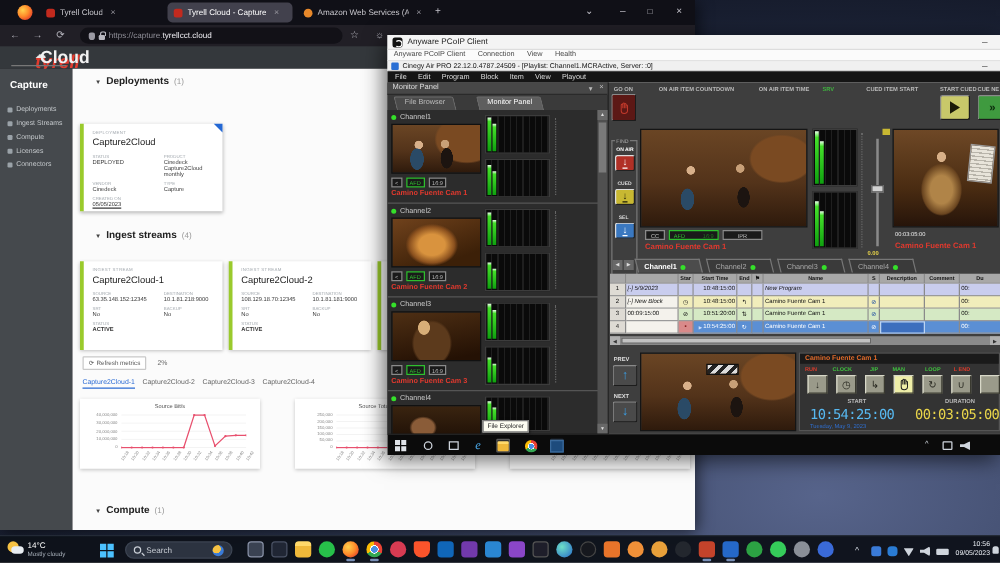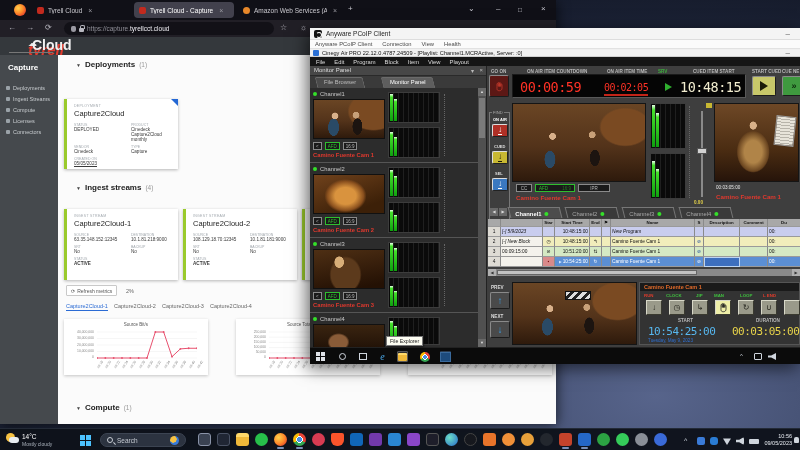--- a/index.html
+++ b/index.html
@@ -708,26 +708,20 @@
       <div class="tinylbl" style="left:348px;top:3px;color:#3fae3f;">SRV</div>
       <div class="tinylbl" style="left:383px;top:3px;">CUED ITEM START</div>
       <div class="tinylbl" style="left:442px;top:3px;">START CUED</div>
       <div class="tinylbl" style="left:472px;top:3px;">CUE NE</div>
 
       <div class="deckbtn" style="left:179px;top:9px;width:20px;height:22px;background:#5c1815;">
         <svg class="handsvg" viewBox="0 0 10 12">
             <path d="M2.2 6V3.2a.7.7 0 011.4 0V6M3.6 6V2.2a.7.7 0 011.4 0V6M5 6V2.6a.7.7 0 011.4 0V6M6.4 6V3.4c.8-.3 1.4.1 1.4 1v3.4c0 1.8-1.1 2.9-3 2.9S2.2 9.8 2.2 8.3V6" stroke="#c0392b" fill="none" stroke-width="0.9"></path>
           </svg>
       </div>
-      <div class="display" style="left:202px;top:8px;width:234px;height:24px;">
-        <div class="digit" style="left:7px;top:4px;font-size:13.5px;color:#ff3226;">00:00:59</div>
-        <div class="digit" style="left:91px;top:7px;font-size:10px;color:#ff3226;border-bottom:2px solid #c22418;padding-bottom:1px;">00:02:05</div>
-        <div class="playtri" style="position:absolute;left:152px;top:8px;"></div>
-        <div class="digit" style="left:167px;top:4px;font-size:13.5px;color:#f2edcf;">10:48:15</div>
-      </div>
       <div class="deckbtn" style="left:442px;top:10px;width:24px;height:20px;background:#c8c86a;">
         <span style="width:0;height:0;border-left:8px solid #1a1a08;border-top:5px solid transparent;border-bottom:5px solid transparent;"></span>
       </div>
       <div class="deckbtn" style="left:472px;top:10px;width:24px;height:20px;background:#3f9a3f;color:#0c2a0c;font-size:9px;font-weight:bold;">
         <span>»</span>
       </div>
 
       <div class="findbox" style="left:179px;top:46px;width:21px;height:126px;">
         <div class="findlbl">FIND</div>
         <div class="tinylbl" style="left:3px;top:4px;color:#fff;font-size:4px;">ON AIR</div>

